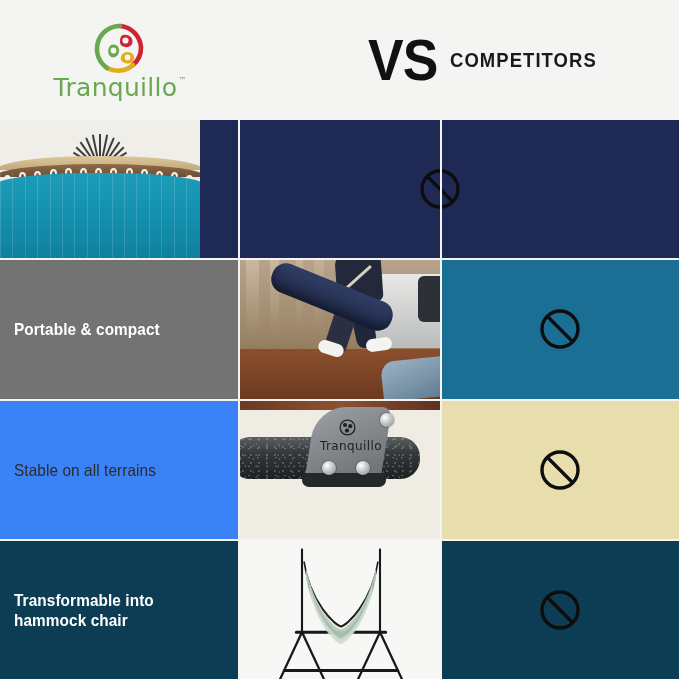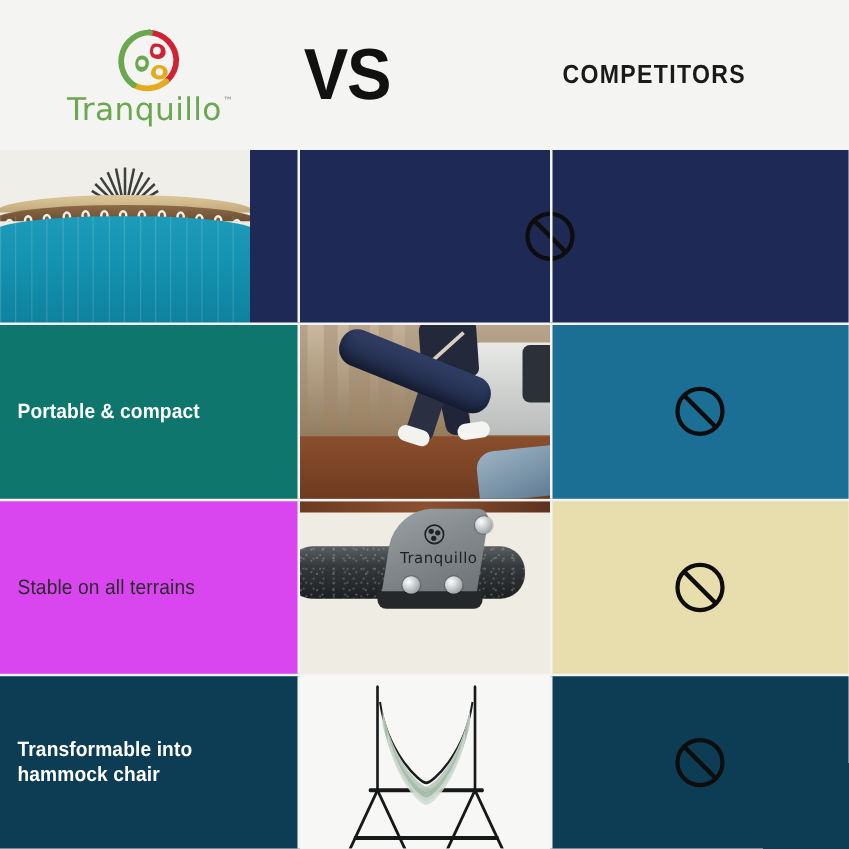--- a/index.html
+++ b/index.html
@@ -23,21 +23,21 @@
     background:#f4f4f2;
     display:flex; align-items:center;
     position:relative;
   }
   .hdr-cell-left {
     width:240px; flex:0 0 240px;
     display:flex; align-items:center; justify-content:center;
   }
   .hdr-cell-mid {
     width:200px; flex:0 0 200px;
-    display:flex; align-items:center; justify-content:flex-start;
+    display:flex; align-items:center; justify-content:flex-end;
   }
   .hdr-cell-right {
     flex:1 1 auto;
     display:flex; align-items:center; justify-content:flex-start;
   }
 
   
   .brand { display:flex; flex-direction:column; align-items:center; position:relative; }
   .brand-mark { width:62px; height:58px; position:relative; margin-bottom:-4px; }
   .brand-wordwrap { position:relative; display:flex; align-items:flex-start; }
@@ -405,21 +405,21 @@
         <svg class="no-icon" viewBox="0 0 44 44">
           <circle cx="22" cy="22" r="18" fill="none" stroke="#0d0d0d" stroke-width="3.4"></circle>
           <line x1="9.5" y1="9.5" x2="34.5" y2="34.5" stroke="#0d0d0d" stroke-width="3.4"></line>
         </svg>
       </div>
       <div class="col-sep" style="left:238px;"></div>
       <div class="col-sep" style="left:440px;"></div>
     </div>
 
     <div class="row">
-      <div class="cell-feature" style="background:#0f766e;">
+      <div class="cell-feature" style="background:#737373;">
         <span class="feature-text" style="color:#ffffff;">Portable &amp; compact</span>
       </div>
       <div class="cell-photo r3-bg">
         <div class="ph">
           <div class="r3-tree" style="left:6px;"></div>
           <div class="r3-tree" style="left:30px; width:9px;"></div>
           <div class="r3-tree" style="left:56px; width:7px; opacity:.6;"></div>
           <div class="r3-tree" style="left:74px; width:10px; opacity:.5;"></div>
           <div class="r3-ground"></div>
           <div class="r3-car"></div>
@@ -438,21 +438,21 @@
         <svg class="no-icon" viewBox="0 0 44 44">
           <circle cx="22" cy="22" r="18" fill="none" stroke="#0d0d0d" stroke-width="3.4"></circle>
           <line x1="9.5" y1="9.5" x2="34.5" y2="34.5" stroke="#0d0d0d" stroke-width="3.4"></line>
         </svg>
       </div>
       <div class="col-sep" style="left:238px;"></div>
       <div class="col-sep" style="left:440px;"></div>
     </div>
 
     <div class="row">
-      <div class="cell-feature" style="background:#d946ef;">
+      <div class="cell-feature" style="background:#3b82f6;">
         <span class="feature-text" style="color:#2b2b2b; font-weight:500;">Stable on all terrains</span>
       </div>
       <div class="cell-photo r4-bg">
         <div class="ph">
           <div class="r4-topband"></div>
           <div class="r4-tube"></div>
           <div class="r4-tube-tex"></div>
           <div class="r4-plate"></div>
           <div class="r4-foot"></div>
           <div class="r4-bolt" style="left:140px; top:12px;"></div>

